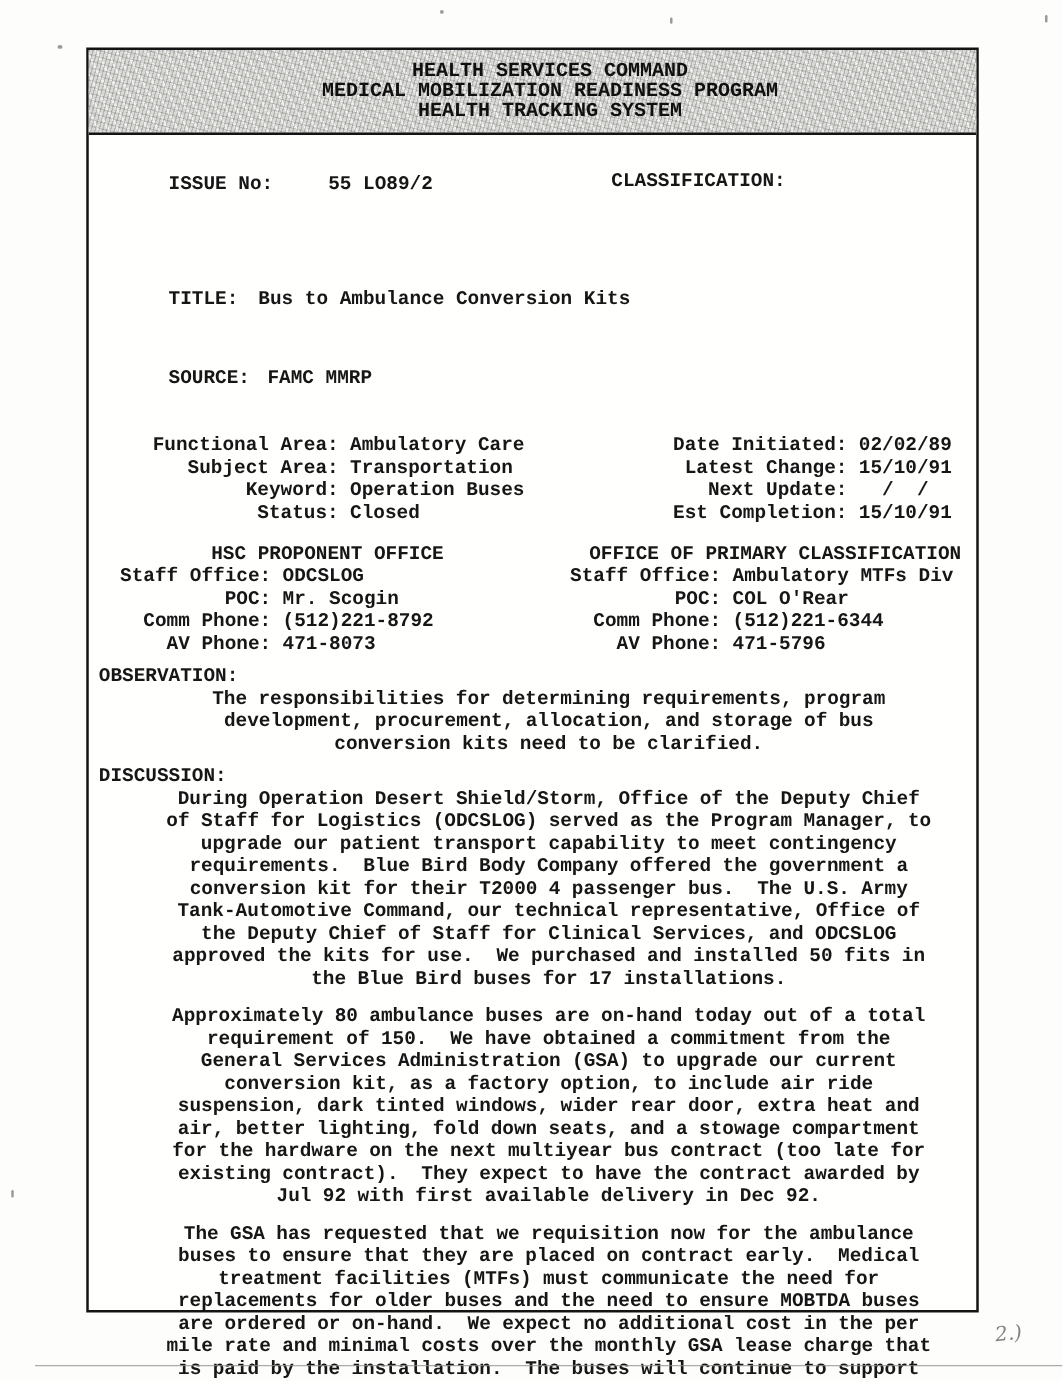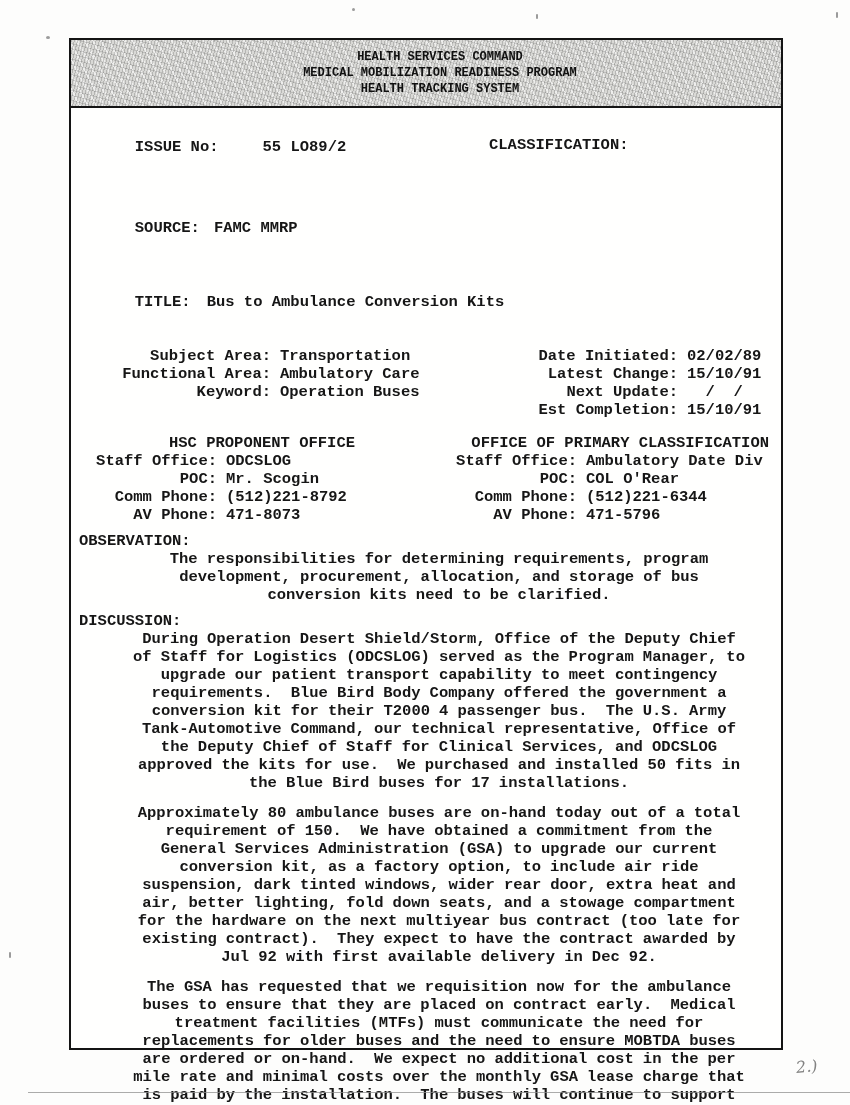--- a/index.html
+++ b/index.html
@@ -23,21 +23,21 @@
   .hdr {
     height:68px;
     border-bottom:2px solid #141414;
     display:flex; flex-direction:column; justify-content:center; align-items:center;
     background-color:#d9d9d6;
     background-image:
       repeating-linear-gradient(105deg, rgba(55,55,55,.22) 0 1px, rgba(255,255,255,0) 1px 3px),
       repeating-linear-gradient(15deg, rgba(55,55,55,.16) 0 1px, rgba(255,255,255,0) 1px 5px),
       repeating-linear-gradient(62deg, rgba(255,255,255,.55) 0 2px, rgba(0,0,0,0) 2px 7px);
   }
-  .hdr-line { font-size:12px; line-height:16px; color:#101010; white-space:pre;margin-left:28px; }
+  .hdr-line { font-size:16px; line-height:16px; color:#101010; white-space:pre;margin-left:28px; }
   .bd { padding:12px 8px 0 8px; }
   .row { white-space:pre; }
   .issue-row { position:relative; }
   .issue-val { margin-left:44px; }
   .classification { position:absolute; left:410px; top:16px; }
   .title-row { margin-top:20px; }
   .title-val { margin-left:16px; }
   .source-row { margin-top:9px; }
   .source-val { margin-left:14px; }
   .meta { margin-top:18px; display:flex; justify-content:space-between; padding-left:40px; padding-right:6px; }
@@ -92,38 +92,41 @@
     <div class="hdr-line">HEALTH TRACKING SYSTEM</div>
   </div>
 
   <div class="bd">
 
     <div class="row issue-row">
       <span>ISSUE No:</span><span class="issue-val">55 LO89/2</span>
       <span class="classification">CLASSIFICATION:</span>
     </div>
 
+    <div class="row title-row">
+      <span>TITLE:</span><span class="title-val">Bus to Ambulance Conversion Kits</span>
+    </div>
+
     <div class="row source-row">
       <span>SOURCE:</span><span class="source-val">FAMC MMRP</span>
-    </div>
-
-    <div class="row title-row">
-      <span>TITLE:</span><span class="title-val">Bus to Ambulance Conversion Kits</span>
     </div>
 
     <div class="meta">
       <div class="meta-left">
         <div class="kv">
+          <span class="k k-lm">Functional Area:</span><span class="v">Ambulatory Care</span>
+        </div>
+        <div class="kv">
           <span class="k k-lm">Subject Area:</span><span class="v">Transportation</span>
         </div>
         <div class="kv">
-          <span class="k k-lm">Functional Area:</span><span class="v">Ambulatory Care</span>
+          <span class="k k-lm">Keyword:</span><span class="v">Operation Buses</span>
         </div>
         <div class="kv">
-          <span class="k k-lm">Keyword:</span><span class="v">Operation Buses</span>
+          <span class="k k-lm">Status:</span><span class="v">Closed</span>
         </div>
       </div>
       <div class="meta-right">
         <div class="kv">
           <span class="k">Date Initiated:</span><span class="v">02/02/89</span>
         </div>
         <div class="kv">
           <span class="k">Latest Change:</span><span class="v">15/10/91</span>
         </div>
         <div class="kv">
@@ -147,21 +150,21 @@
         <div class="kv">
           <span class="k">Comm Phone:</span><span class="v">(512)221-8792</span>
         </div>
         <div class="kv">
           <span class="k">AV Phone:</span><span class="v">471-8073</span>
         </div>
       </div>
       <div class="office office-right">
         <div class="office-title">OFFICE OF PRIMARY CLASSIFICATION</div>
         <div class="kv">
-          <span class="k">Staff Office:</span><span class="v">Ambulatory Date Div</span>
+          <span class="k">Staff Office:</span><span class="v">Ambulatory MTFs Div</span>
         </div>
         <div class="kv">
           <span class="k">POC:</span><span class="v">COL O'Rear</span>
         </div>
         <div class="kv">
           <span class="k">Comm Phone:</span><span class="v">(512)221-6344</span>
         </div>
         <div class="kv">
           <span class="k">AV Phone:</span><span class="v">471-5796</span>
         </div>

